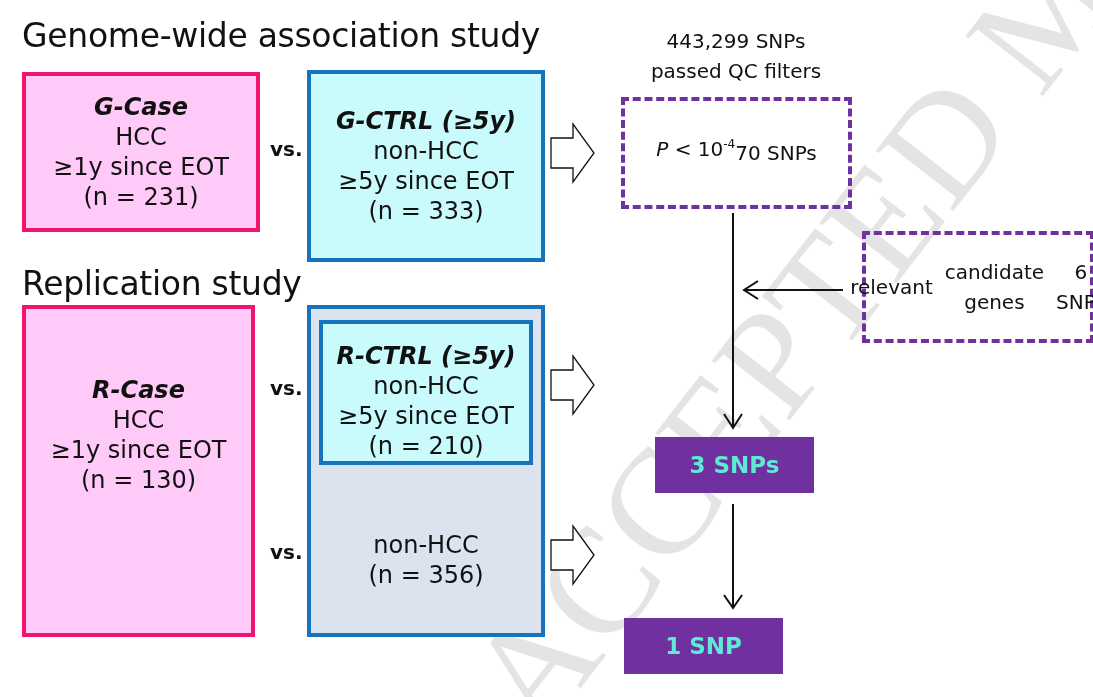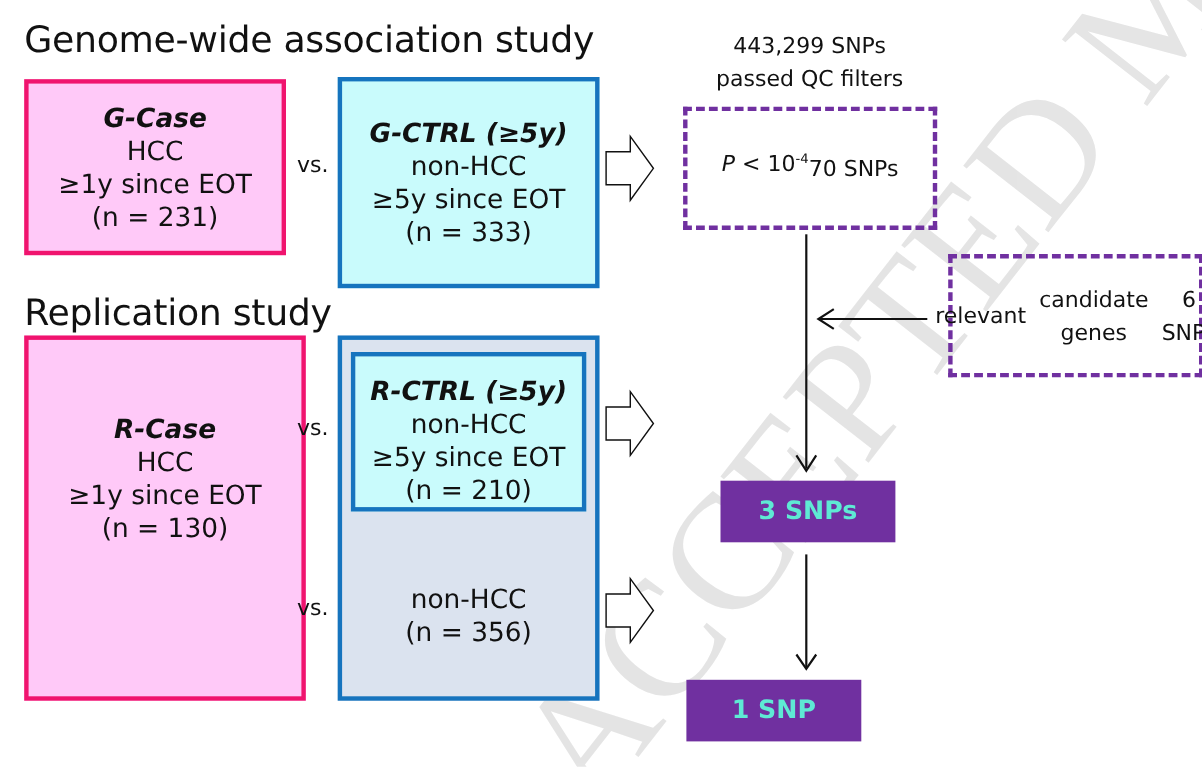--- a/index.html
+++ b/index.html
@@ -5,21 +5,21 @@
   html, body { margin:0; padding:0; background:#ffffff; }
   body { width:1093px; height:697px; position:relative; overflow:hidden;
          font-family:"DejaVu Sans", "Liberation Sans", sans-serif; color:#111; }
   .watermark { position:absolute; left:0; top:0; width:1093px; height:697px; pointer-events:none; overflow:hidden; }
   .section-title { position:absolute; font-size:33px; letter-spacing:-0.3px; color:#111; white-space:nowrap; }
   .box { position:absolute; box-sizing:border-box; display:flex; flex-direction:column; align-items:center; justify-content:center; text-align:center; font-size:24px; line-height:30px; color:#111; }
   .case { background:#ffc9f8; border:4px solid #f0146e; }
   .ctrl { background:#c9fbfc; border:4px solid #1674be; }
   .outer { background:#dbe3ef; border:4px solid #1674be; }
   .box .title { font-weight:bold; font-style:italic; }
-  .vs { position:absolute; font-size:20px; color:#111; }
+  .vs { position:absolute; font-size:20px; color:#111;font-weight:bold; }
   .dashed { position:absolute; box-sizing:border-box; border:4px dashed #7030a0; display:flex; flex-direction:row; align-items:center; justify-content:center; text-align:center; font-size:20px; color:#111; background:transparent; }
   .result { position:absolute; box-sizing:border-box; background:#7030a0; color:#5eead4; font-weight:bold; font-size:23px; display:flex; align-items:center; justify-content:center; }
   .caption { position:absolute; text-align:center; font-size:20px; line-height:30px; color:#111; }
   svg.overlay { position:absolute; left:0; top:0; }
   sup { font-size:12px; }
 </style>
 </head>
 <body>
 
 <svg class="watermark" width="1093" height="697" viewBox="0 0 1093 697">
@@ -37,21 +37,21 @@
 </div>
 <div class="vs" style="left:270px; top:137px;">vs.</div>
 
 <div class="box ctrl" style="left:307px; top:70px; width:238px; height:192px;">
   <div class="title">G-CTRL (≥5y)</div>
   <div>non-HCC</div>
   <div>≥5y since EOT</div>
   <div>(n = 333)</div>
 </div>
 
-<div class="box case" style="left:22px; top:305px; width:256px; height:332px; justify-content:flex-start; padding-top:66px;">
+<div class="box case" style="left:22px; top:305px; width:233px; height:332px; justify-content:flex-start; padding-top:66px;">
   <div class="title">R-Case</div>
   <div>HCC</div>
   <div>≥1y since EOT</div>
   <div>(n = 130)</div>
 </div>
 <div class="vs" style="left:270px; top:376px;">vs.</div>
 <div class="vs" style="left:270px; top:540px;">vs.</div>
 
 <div class="box outer" style="left:307px; top:305px; width:238px; height:332px; justify-content:flex-start;"></div>
 <div class="box ctrl" style="left:319px; top:320px; width:214px; height:145px;justify-content:flex-end;">

